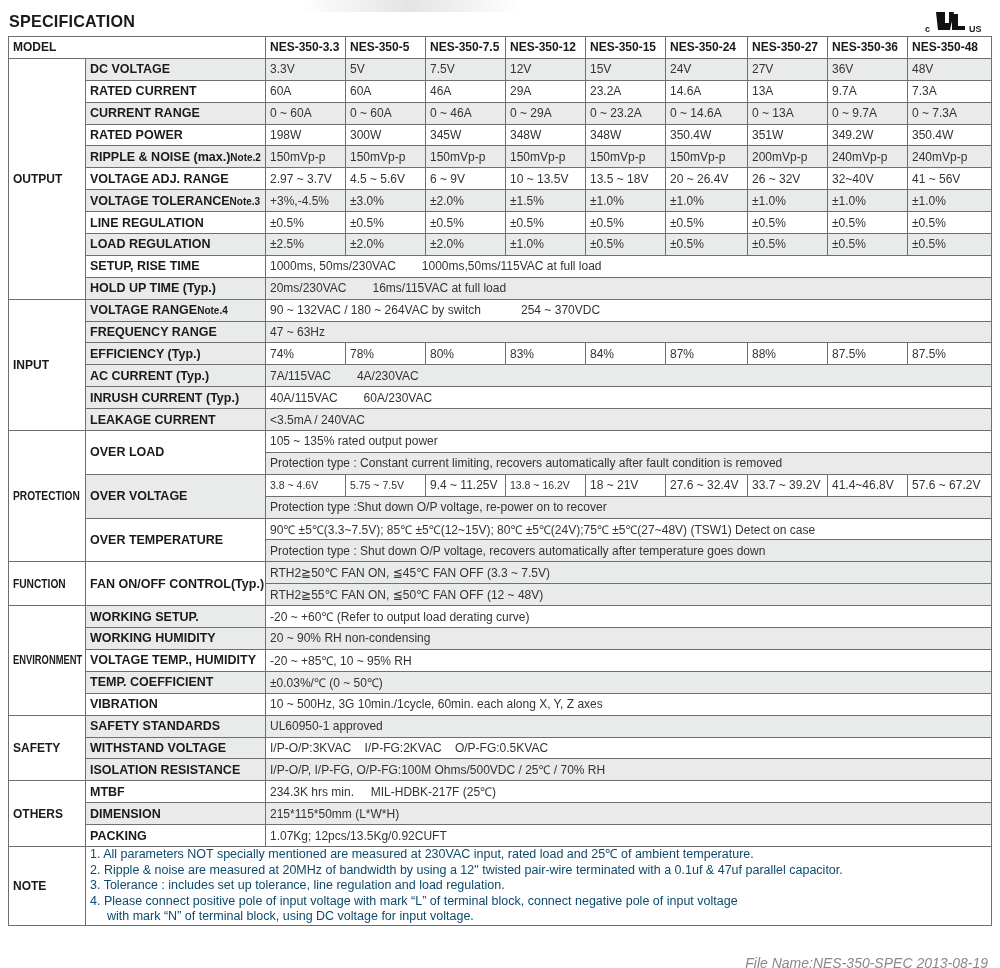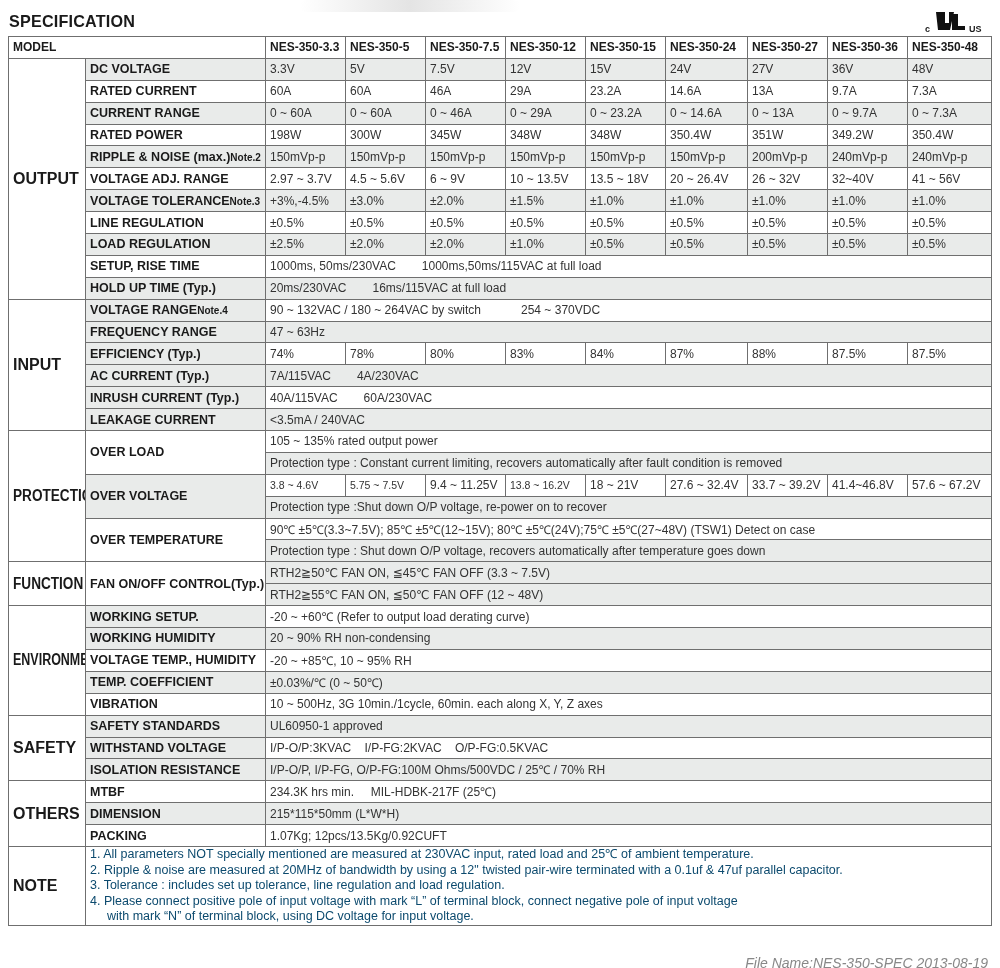--- a/index.html
+++ b/index.html
@@ -8,21 +8,21 @@
   .title { position:absolute; left:9px; top:12px; font-size:17px; font-weight:bold;
            letter-spacing:0.2px; transform:scaleX(0.95); transform-origin:left; }
   .ul-mark { position:absolute; left:925px; top:8px; width:60px; height:30px; }
   .ul-mark .c { position:absolute; left:0; top:16px; font-size:9px; font-weight:bold; }
   .ul-mark .us { position:absolute; left:44px; top:16px; font-size:9px; font-weight:bold; }
   .ul-mark .logo { position:absolute; left:9px; top:2px; width:32px; height:22px; }
   table.spec { position:absolute; left:8px; top:36px; width:983px; border-collapse:collapse;
                table-layout:fixed; font-size:12px; }
   table.spec td { border:1px solid #6f6f6f; padding:0 0 0 4px; height:20.9px;
                   white-space:nowrap; overflow:hidden; vertical-align:middle; }
-  td.cat { font-weight:bold; font-size:16px; background:#fff; padding-left:6px; }
+  td.cat { font-weight:bold; font-size:12px; background:#fff; padding-left:6px; }
   td.cat span.sm { display:inline-block; transform:scaleX(0.85); transform-origin:left; }
   td.param { font-weight:bold; font-size:12.5px; padding-left:5px; }
   td.param .note { font-size:10px; }
   td.hdr { font-weight:bold; font-size:12px; padding-left:4px; }
   td.val { color:#333; font-size:12px; }
   td.narrow { font-size:10.5px;margin-top:36px; }
   tr.g td.param, tr.g td.val { background:#e9ebea; }
   tr.w td.param, tr.w td.val { background:#ffffff; }
   .gap { display:inline-block; width:26px; }
   .gap2 { display:inline-block; width:40px; }

